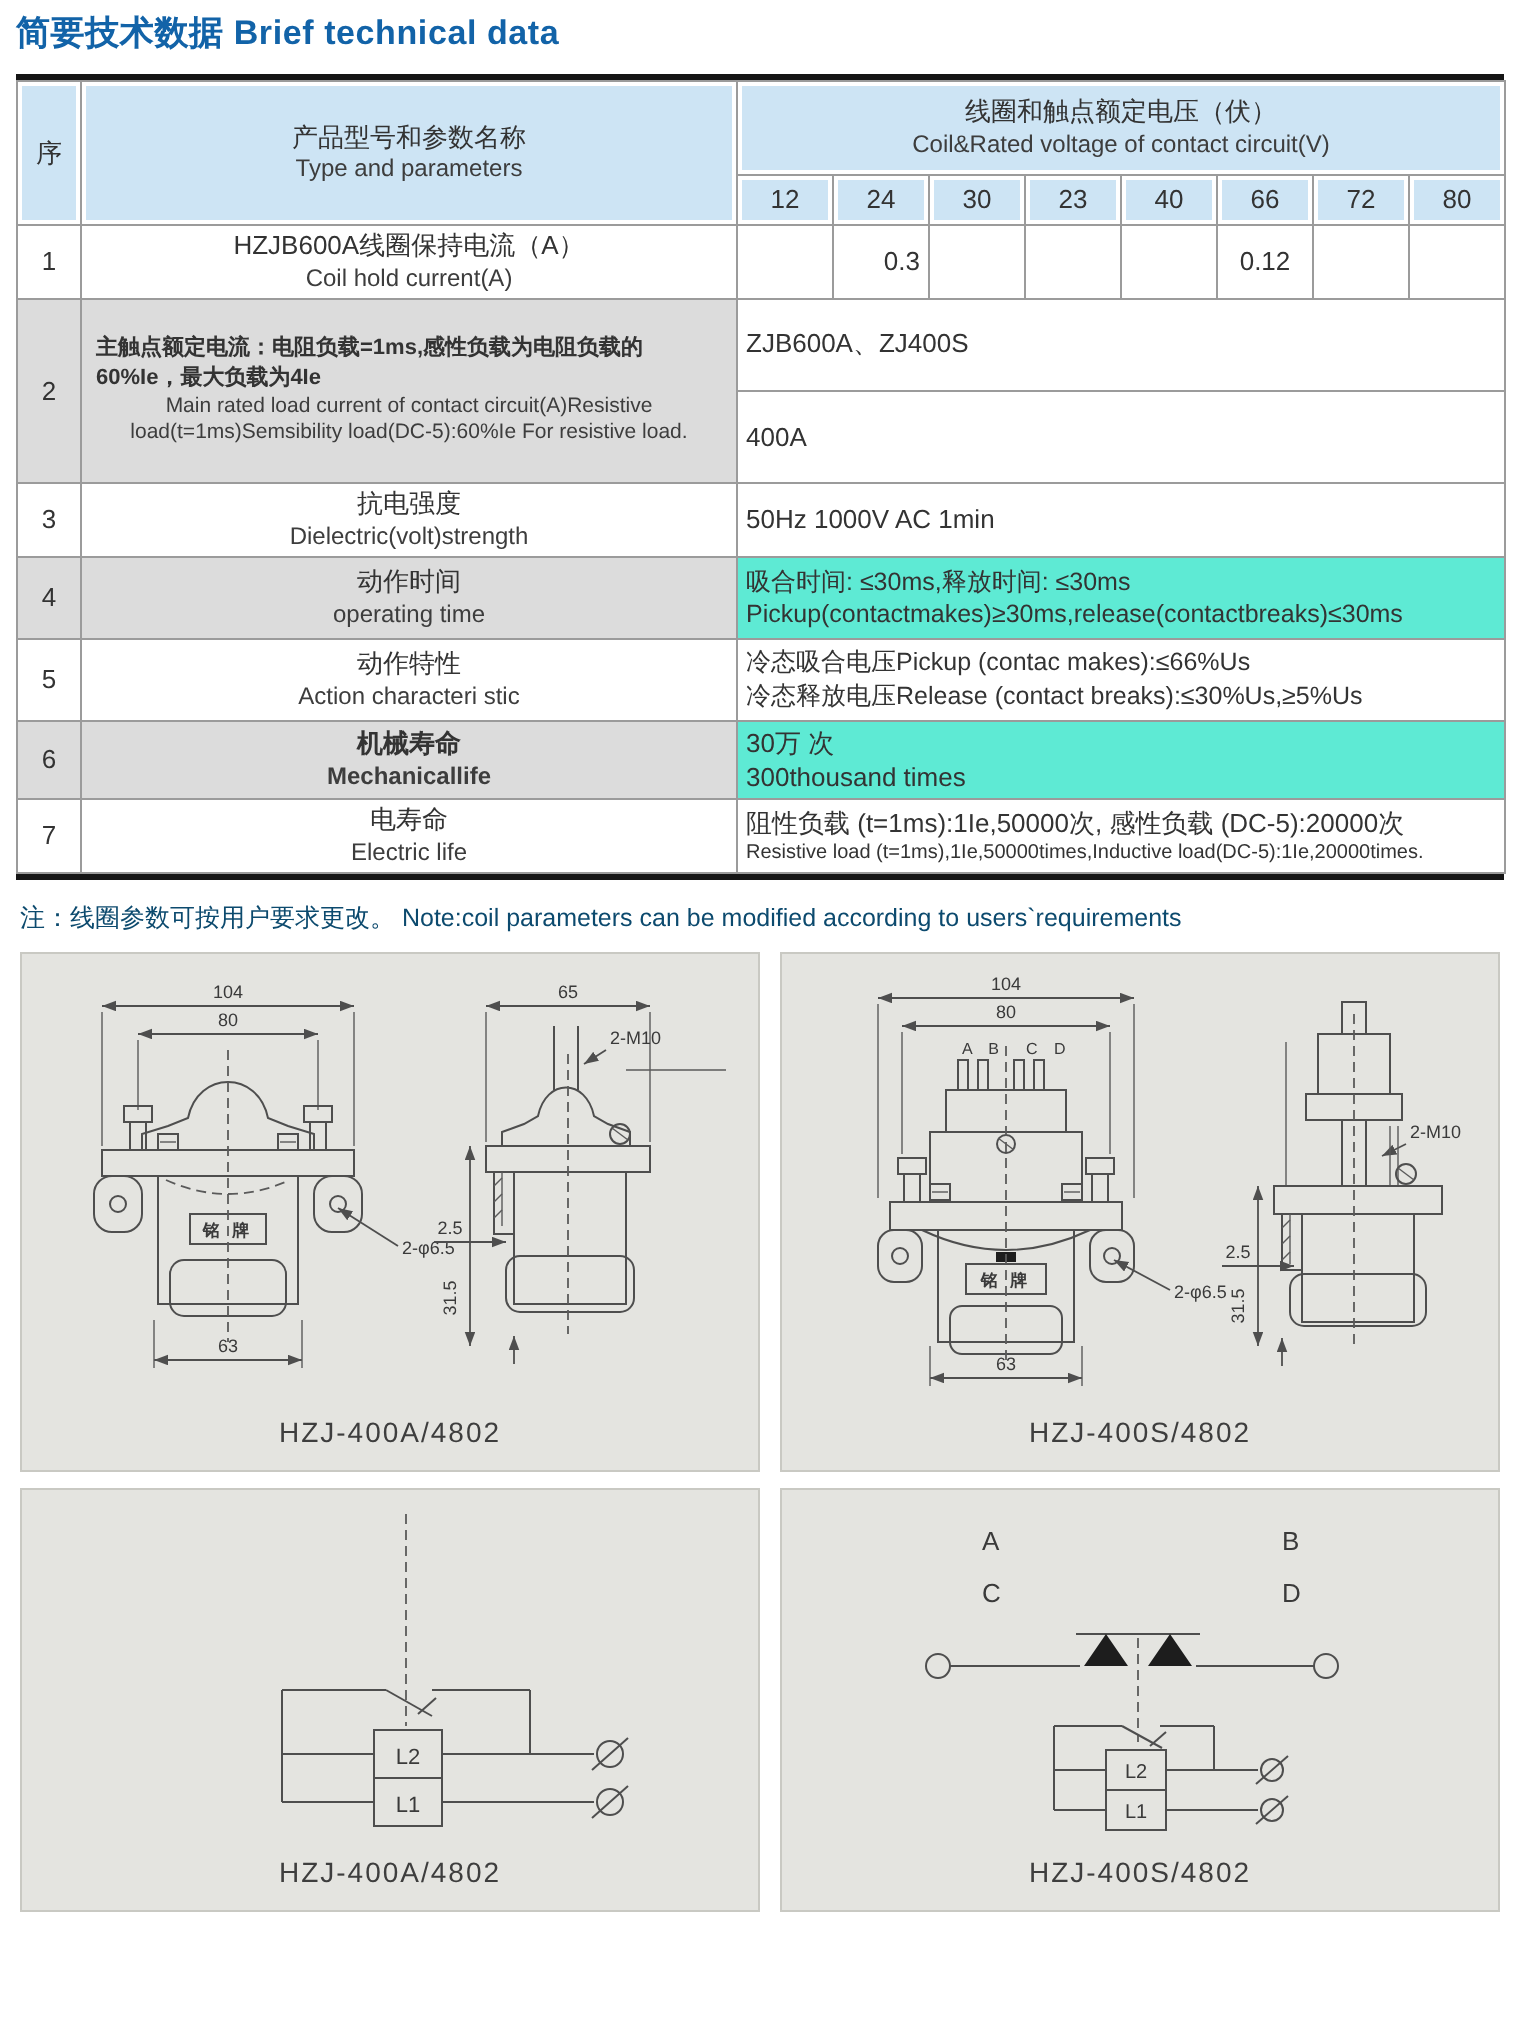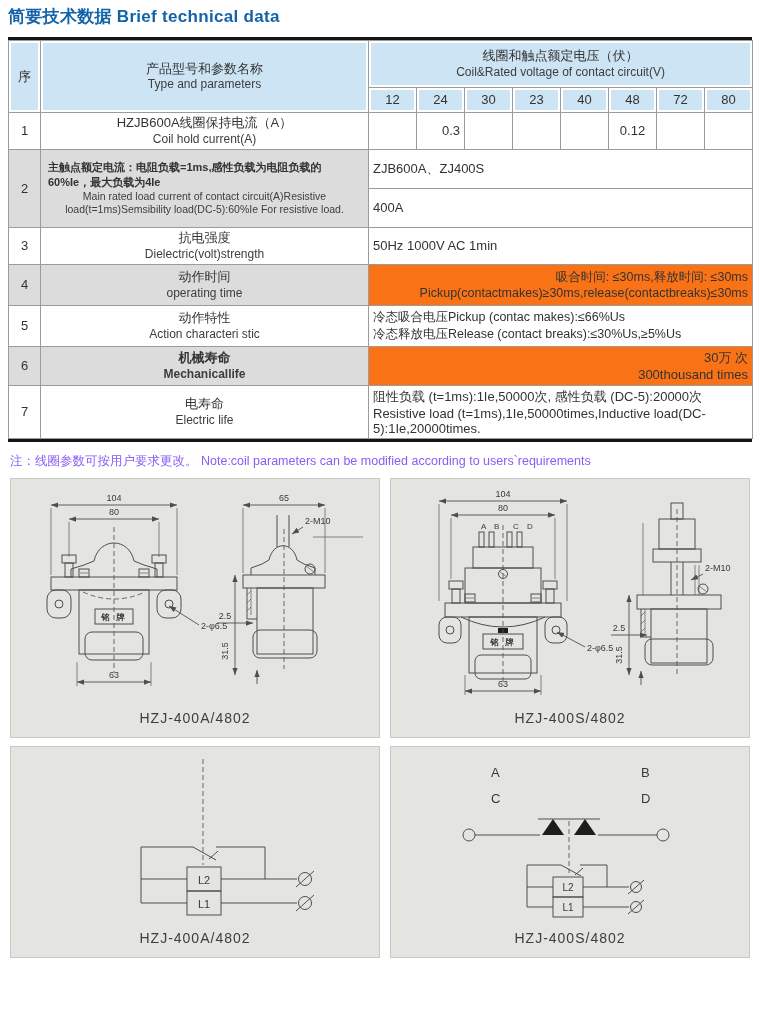--- a/index.html
+++ b/index.html
@@ -9,27 +9,27 @@
   .tbl-wrap{border-top:3px solid #151515;border-bottom:3px solid #151515;width:744px;margin:9px 0 0 8px;}
   table.spec{border-collapse:collapse;width:744px;table-layout:fixed;}
   .spec td,.spec th{border:1px solid #9b9b9b;padding:2px 4px;vertical-align:middle;box-sizing:border-box;}
   .hdr{background:#cde4f4;box-shadow:inset 0 0 0 2px #fff;text-align:center;font-weight:normal;}
   .zh{font-size:13px;line-height:1.3;}
   .en{font-size:12px;line-height:1.25;color:#3d3d3d;}
   .seq{text-align:center;font-size:13px;}
   .param{text-align:center;}
   .val{font-size:13px;padding-left:9px;text-align:left;}
   .val .l2{font-size:12.5px;}
-  .tiny{font-size:13px;}
+  .tiny{font-size:10px;}
   .gray{background:#dcdcdc;}
-  .grayl{background:#f97316;text-align:right;}
+  .grayl{background:#5eead4;}
   .small-zh{font-size:11px;font-weight:bold;text-align:left;line-height:1.35;}
   .small-en{font-size:10.5px;text-align:center;color:#3d3d3d;line-height:1.3;}
   .bold{font-weight:bold;}
-  .note{font-size:12.5px;margin:11px 0 0 10px;color:#8b5cf6;}
+  .note{font-size:12.5px;margin:11px 0 0 10px;color:#0c4a6e;}
   .panels{display:flex;gap:10px;margin:8px 10px 0 10px;}
   .panel{background:#e4e4e0;border:1px solid #c9c9c3;position:relative;box-sizing:border-box;}
   .panel.mount{height:260px;}
   .panel.circ{height:212px;}
   .p-left{width:370px;}
   .p-right{width:360px;}
   .caption{position:absolute;left:0;right:0;bottom:11px;text-align:center;font-size:14px;color:#3e3e3e;letter-spacing:1px;}
   svg{display:block;}
   svg text{font-family:"Liberation Sans",sans-serif;fill:#3a3a3a;}
   .ln{stroke:#4e4e4e;stroke-width:1;fill:none;}
@@ -71,21 +71,21 @@
         <div class="zh">线圈和触点额定电压（伏）</div>
         <div class="en">Coil&amp;Rated voltage of contact circuit(V)</div>
       </th>
     </tr>
     <tr>
       <th class="hdr zh" style="height:24px">12</th>
       <th class="hdr zh">24</th>
       <th class="hdr zh">30</th>
       <th class="hdr zh">23</th>
       <th class="hdr zh">40</th>
-      <th class="hdr zh">48</th>
+      <th class="hdr zh">66</th>
       <th class="hdr zh">72</th>
       <th class="hdr zh">80</th>
     </tr>
 
     <tr>
       <td class="seq" style="height:34px">1</td>
       <td class="param">
         <div class="zh">HZJB600A线圈保持电流（A）</div>
         <div class="en">Coil hold current(A)</div>
       </td>
@@ -94,21 +94,21 @@
       <td class="val" style="text-align:center"></td>
       <td class="val" style="text-align:center"></td>
       <td class="val" style="text-align:center"></td>
       <td class="val" style="text-align:center">0.12</td>
       <td class="val" style="text-align:center"></td>
       <td class="val" style="text-align:center"></td>
     </tr>
 
     <tr>
       <td class="seq gray" rowspan="2">2</td>
-      <td class="param gray" rowspan="2" style="padding:3px 7px">
+      <td class="param gray" rowspan="2" style="padding:17px 7px">
         <div class="small-zh">主触点额定电流：电阻负载=1ms,感性负载为电阻负载的60%Ie，最大负载为4Ie</div>
         <div class="small-en">Main rated load current of contact circuit(A)Resistive load(t=1ms)Semsibility load(DC-5):60%Ie For resistive load.</div>
       </td>
       <td class="val" colspan="8" style="height:39px">ZJB600A、ZJ400S</td>
     </tr>
     <tr>
       <td class="val" colspan="8" style="height:39px">400A</td>
     </tr>
 
     <tr>

